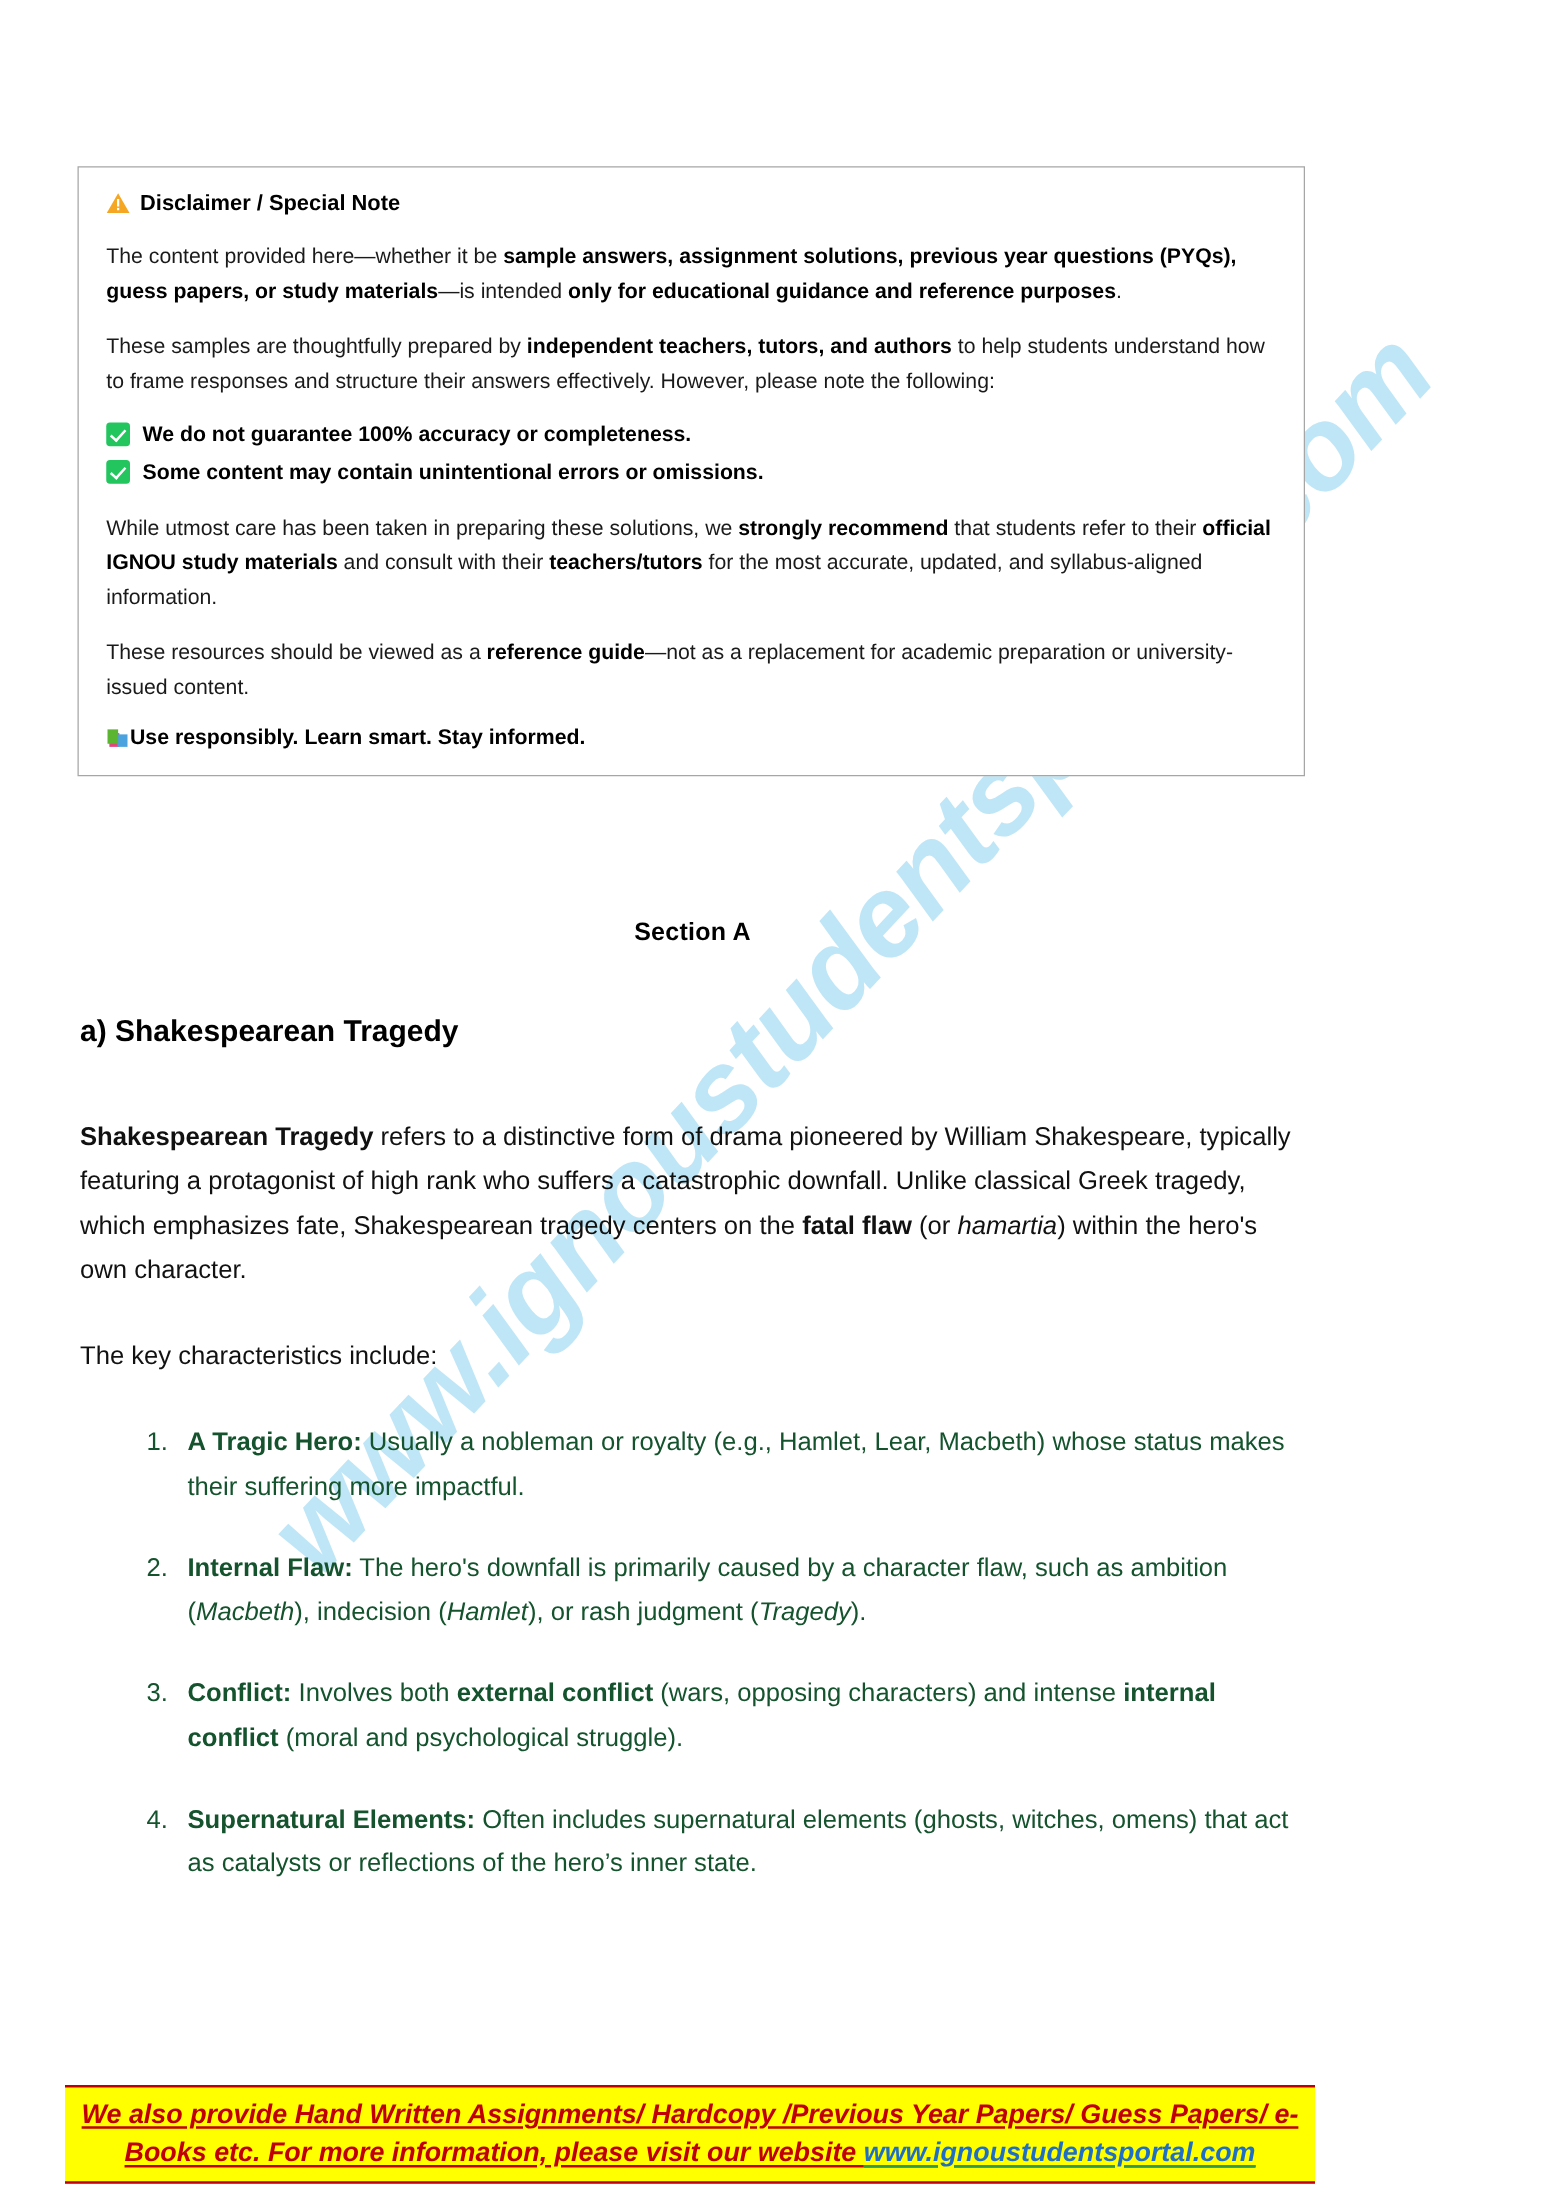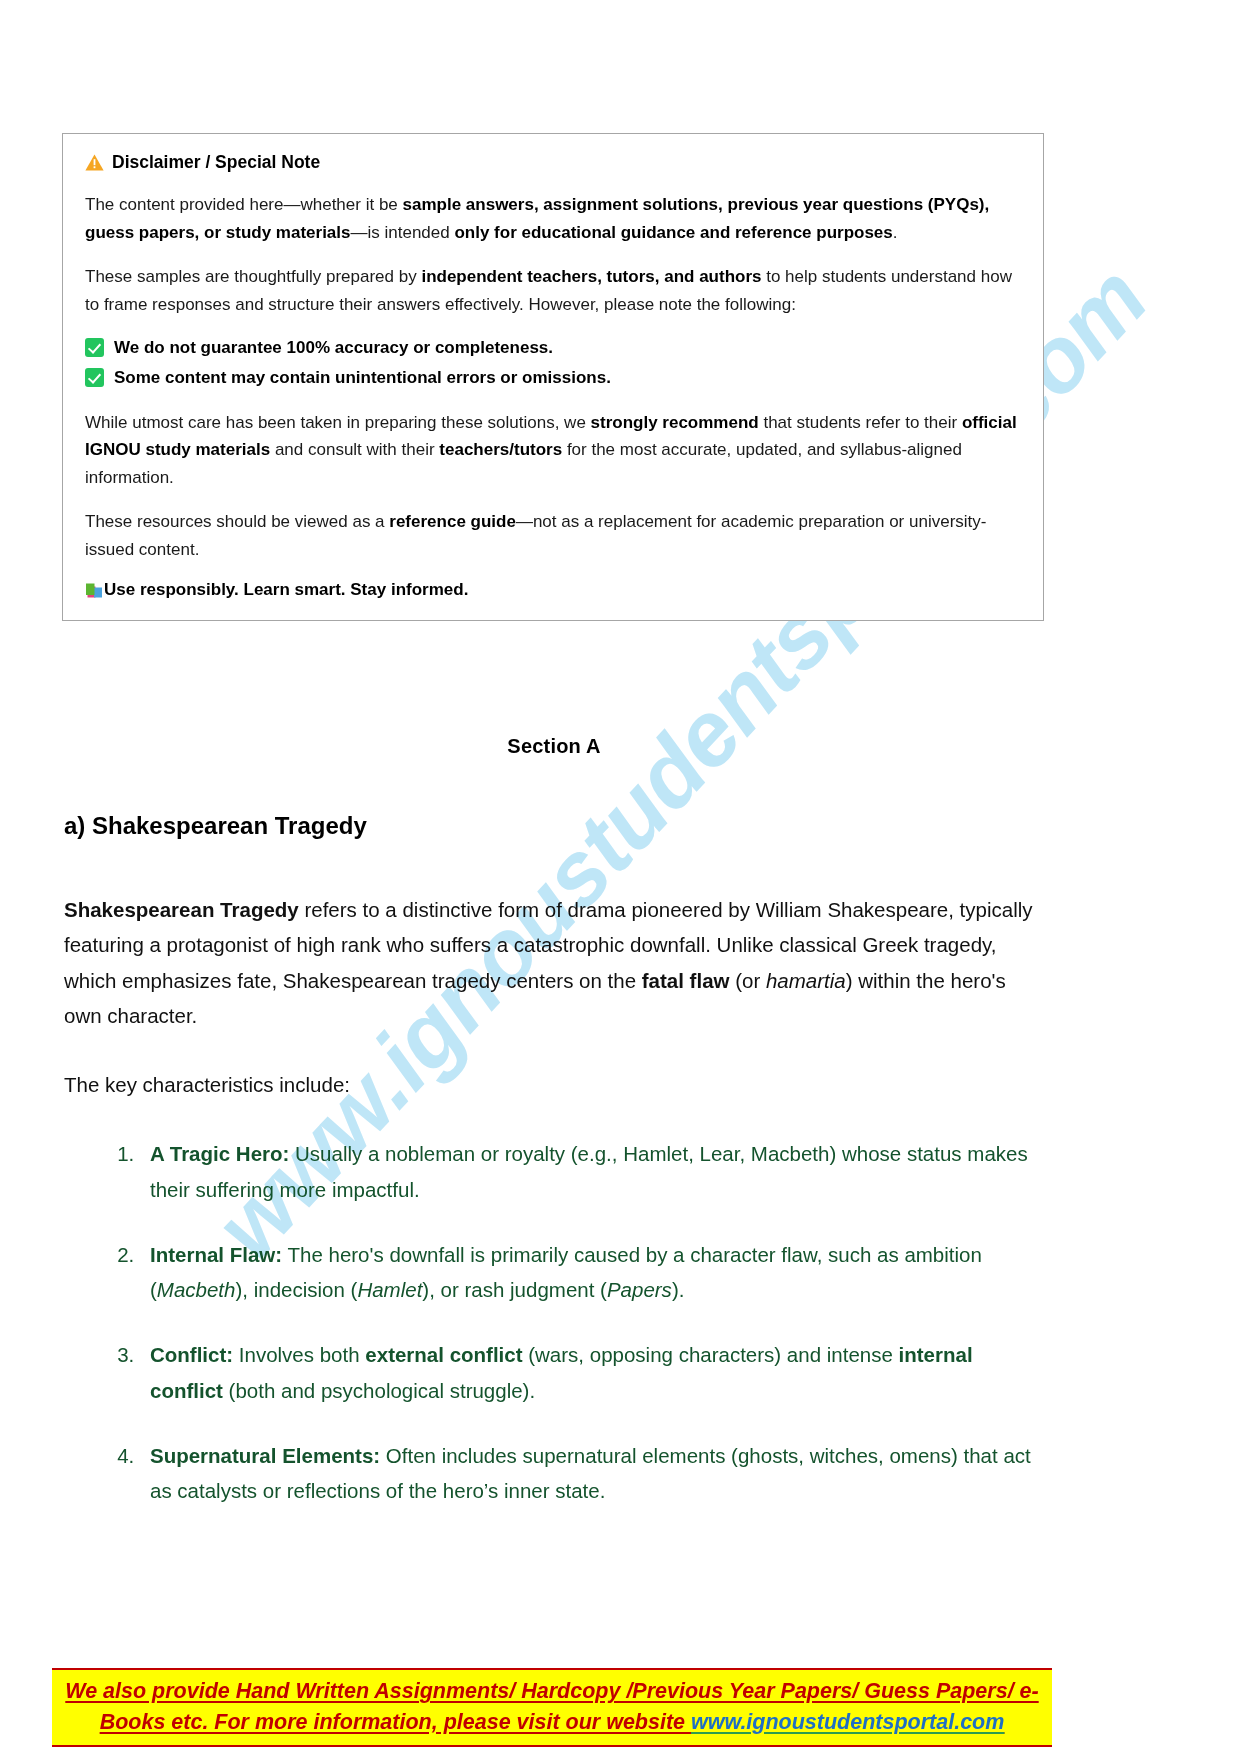--- a/index.html
+++ b/index.html
@@ -274,22 +274,22 @@
     <h2 class="section-heading">Section A</h2>
 
     <h3 class="sub-heading">a) Shakespearean Tragedy</h3>
 
     <p class="body-p"><b>Shakespearean Tragedy</b><span> refers to a distinctive form of drama pioneered by William Shakespeare, typically featuring a protagonist of high rank who suffers a catastrophic downfall. Unlike classical Greek tragedy, which emphasizes fate, Shakespearean tragedy centers on the </span><b>fatal flaw</b><span> (or </span><i>hamartia</i><span>) within the hero's own character.</span></p>
 
     <p class="body-p">The key characteristics include:</p>
 
     <ol class="key-list">
       <li><b>A Tragic Hero:</b><span> Usually a nobleman or royalty (e.g., Hamlet, Lear, Macbeth) whose status makes their suffering more impactful.</span></li>
-      <li><b>Internal Flaw:</b><span> The hero's downfall is primarily caused by a character flaw, such as ambition (</span><i>Macbeth</i><span>), indecision (</span><i>Hamlet</i><span>), or rash judgment (</span><i>Papers</i><span>).</span></li>
-      <li><b>Conflict:</b><span> Involves both </span><b>external conflict</b><span> (wars, opposing characters) and intense </span><b>internal conflict</b><span> (both and psychological struggle).</span></li>
+      <li><b>Internal Flaw:</b><span> The hero's downfall is primarily caused by a character flaw, such as ambition (</span><i>Macbeth</i><span>), indecision (</span><i>Hamlet</i><span>), or rash judgment (</span><i>Tragedy</i><span>).</span></li>
+      <li><b>Conflict:</b><span> Involves both </span><b>external conflict</b><span> (wars, opposing characters) and intense </span><b>internal conflict</b><span> (moral and psychological struggle).</span></li>
       <li><b>Supernatural Elements:</b><span> Often includes supernatural elements (ghosts, witches, omens) that act as catalysts or reflections of the hero’s inner state.</span></li>
     </ol>
   </div>
 
   <div class="footer-banner">
     <div class="footer-line">We also provide Hand Written Assignments/ Hardcopy /Previous Year Papers/ Guess Papers/ e-</div>
     <div class="footer-line"><span>Books etc. For more information, please visit our website </span><a class="footer-link" href="#">www.ignoustudentsportal.com</a></div>
   </div>
 
 </div>

